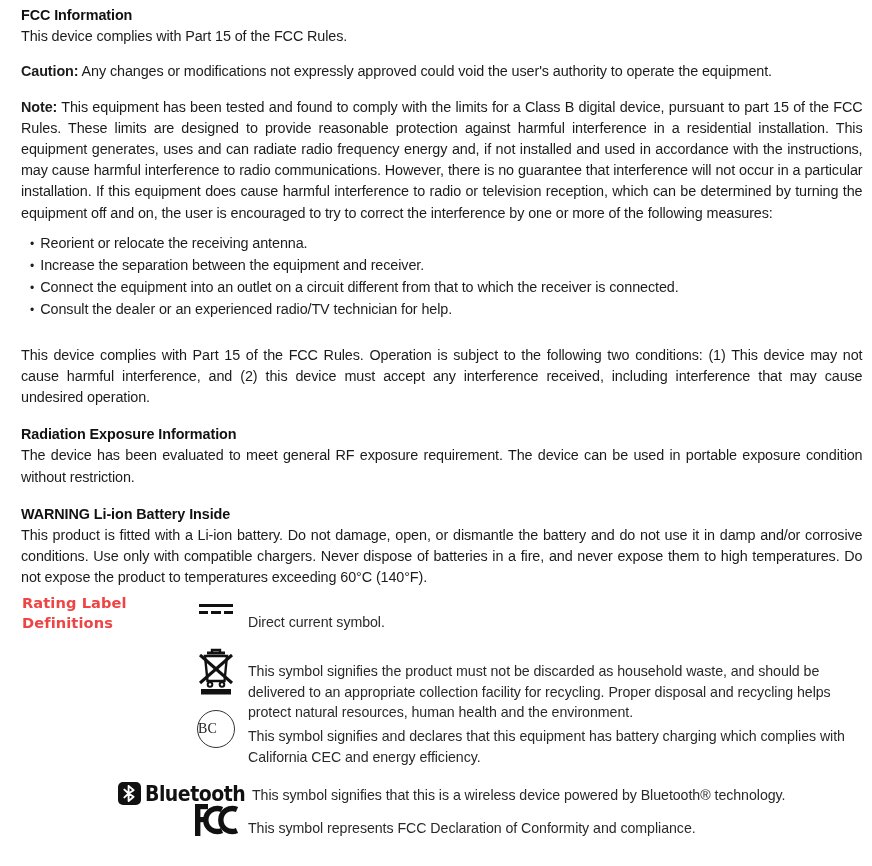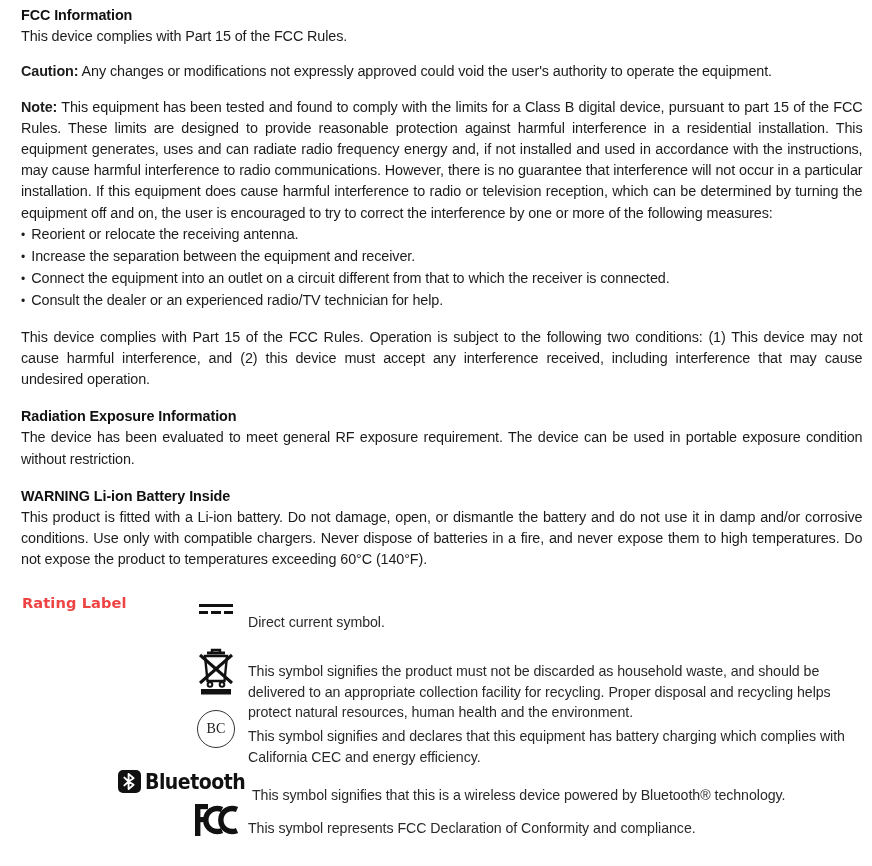--- a/index.html
+++ b/index.html
@@ -58,21 +58,21 @@
     margin: 0;
     color: #111;
   }
 
   .lead { font-weight: bold; }
   .gap-md { height: 14px; }
   .gap-lg { height: 16px; }
 
   .bullets {
     list-style: none;
-    margin: 0;
+    margin: 9px;
     padding: 0;
   }
   .bullets li {
     font-size: 15.4px;
     line-height: 21.2px;
     letter-spacing: -0.12px;
     transform: scaleX(0.935);
     transform-origin: left top;
     width: 900px;
     white-space: nowrap;
@@ -162,33 +162,32 @@
   .weee { display:block; }
 
   
   .bc-circle {
     width: 38px;
     height: 38px;
     border: 1.2px solid #333;
     border-radius: 50%;
     display: flex;
     align-items: center;
-    justify-content: center;
     font-family: "Liberation Serif", "DejaVu Serif", serif;
     font-size: 14px;
     color: #222;
     letter-spacing: 0.2px;
     box-sizing: border-box;
   }
 
   
   .bt-lockup {
     position: absolute;
     left: 118px;
-    top: 0;
+    top: 12px;
     display: flex;
     align-items: center;
     gap: 4px;
   }
   .bt-mark {
     width: 23px;
     height: 23px;
     background: #111;
     border-radius: 5px;
     display: flex;
@@ -246,20 +245,21 @@
     <div class="gap-lg"></div>
 
     <div class="h-bold">WARNING Li-ion Battery Inside</div>
     <div class="blk">This product is fitted with a Li-ion battery. Do not damage, open, or dismantle the battery and do not use it in damp and/or corrosive conditions. Use only with compatible chargers. Never dispose of batteries in a fire, and never expose them to high temperatures. Do not expose the product to temperatures exceeding 60°C (140°F).</div>
   </div>
 
   <div class="rating-section">
 
     <div class="rating-title">
       <span class="l1">Rating Label</span>
+      <span class="l2">Definitions</span>
     </div>
 
     <div class="rl-row" style="top:4px;">
       <div class="rl-icon">
         <div class="dc-sym">
           <div class="solid"></div>
           <div class="dashed">
               <i></i>
               <i></i>
               <i></i>

